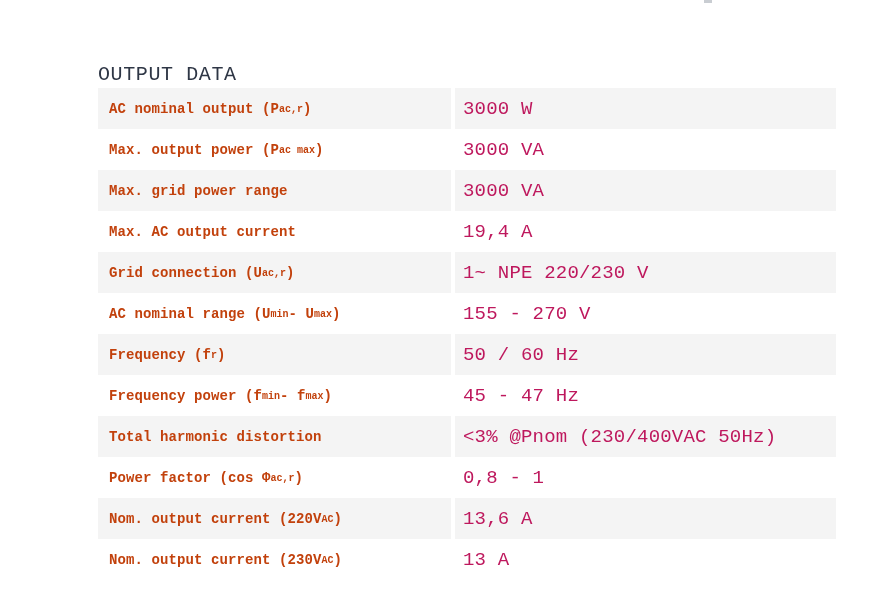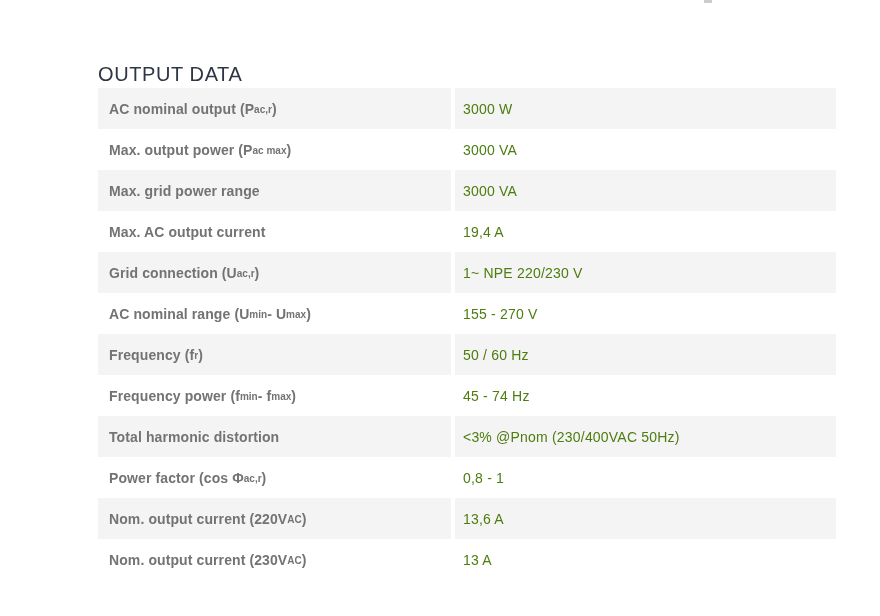--- a/index.html
+++ b/index.html
@@ -5,21 +5,21 @@
   html, body {
     margin: 0;
     padding: 0;
     background: #ffffff;
   }
   .page {
     position: relative;
     width: 880px;
     height: 616px;
     background: #ffffff;
-    font-family: Liberation Sans, sans-serif;
+    font-family: Liberation Mono, monospace;
     color: #2d3543;
     overflow: hidden;
   }
   .edge-artifact {
     position: absolute;
     left: 704px;
     top: 0;
     width: 8px;
     height: 3px;
     background: #c9cdd2;
@@ -51,30 +51,30 @@
   }
   .row:nth-child(odd) .cell {
     background: #f4f4f4;
   }
   .cell.label {
     width: 353px;
     padding-left: 11px;
     margin-right: 4px;
     font-size: 14px;
     font-weight: 700;
-    color: #737373;
+    color: #c2410c;
     letter-spacing: 0.1px;
     white-space: nowrap;
   }
   .cell.value {
     flex: 1;
     padding-left: 8px;
-    font-size: 14px;
+    font-size: 19px;
     font-weight: 400;
-    color: #4d7c0f;
+    color: #be185d;
     letter-spacing: 0.2px;
     white-space: nowrap;
   }
   .cell.label sub {
     font-size: 10px;
     line-height: 1;
     position: relative;
     bottom: -1px;
     vertical-align: baseline;
     letter-spacing: 0;
@@ -142,21 +142,21 @@
         <div class="cell value">50 / 60 Hz</div>
       </div>
       <div class="row">
         <div class="cell label">
           <span>Frequency power (f</span>
           <sub>min</sub>
           <span> - f</span>
           <sub>max</sub>
           <span>)</span>
         </div>
-        <div class="cell value">45 - 74 Hz</div>
+        <div class="cell value">45 - 47 Hz</div>
       </div>
       <div class="row">
         <div class="cell label">
           <span>Total harmonic distortion</span>
         </div>
         <div class="cell value">&lt;3% @Pnom (230/400VAC 50Hz)</div>
       </div>
       <div class="row">
         <div class="cell label">
           <span>Power factor (cos Φ</span>

